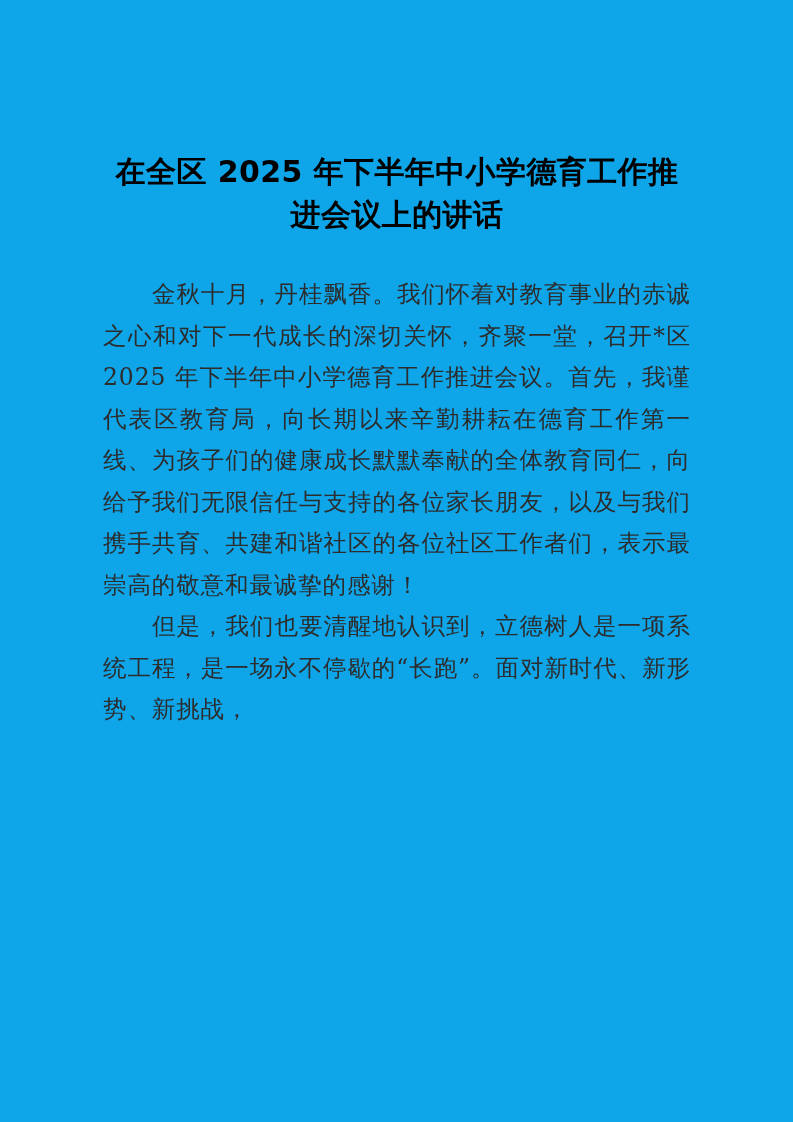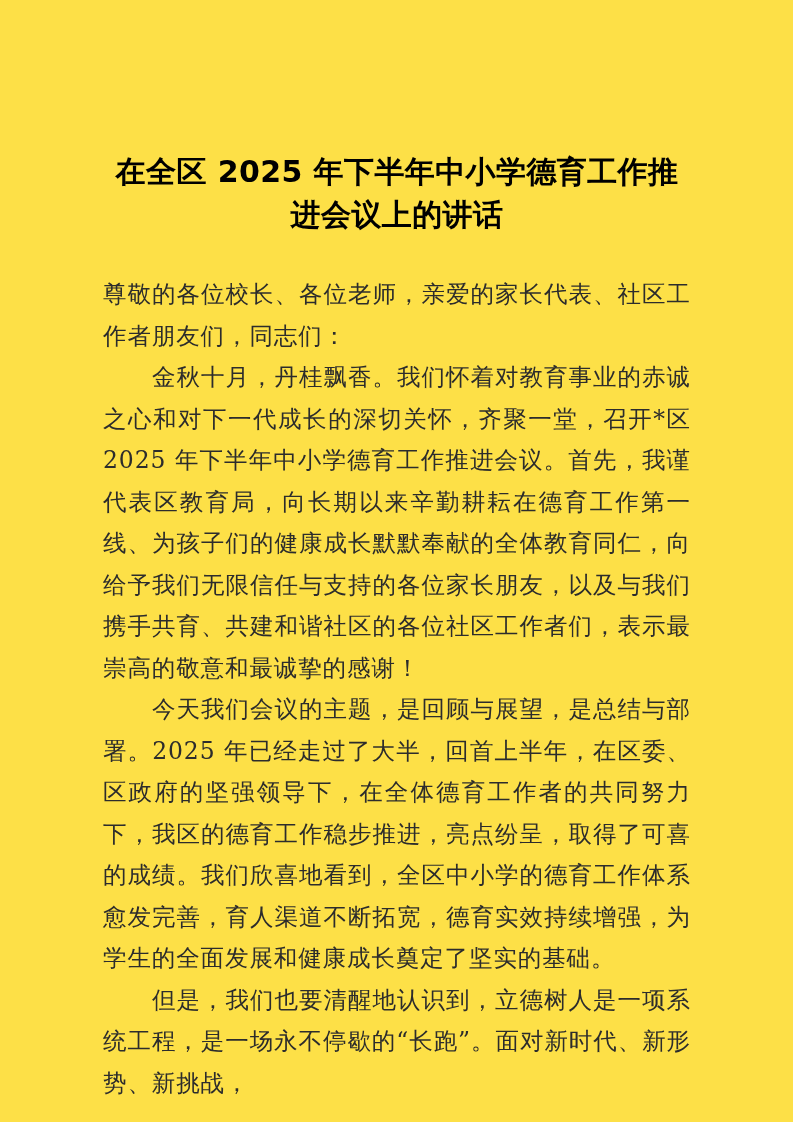--- a/index.html
+++ b/index.html
@@ -10,21 +10,21 @@
   body {
     width: 793px;
     height: 1122px;
     overflow: hidden;
     font-family: "Liberation Serif", "DejaVu Serif", serif;
   }
   .page {
     position: relative;
     width: 793px;
     height: 1122px;
-    background: #fde047;
+    background: #0ea5e9;
     box-sizing: border-box;
     padding: 0;
   }
   .doc-body {
     position: absolute;
     left: 103px;
     top: 0;
     width: 588px;
   }
   .doc-title {
@@ -67,23 +67,21 @@
 </head>
 <body>
 
 <div class="page">
   <div class="doc-body">
 
     <h1 class="doc-title">在全区 2025 年下半年中小学德育工作推进会议上的讲话</h1>
 
     <div class="title-spacer"></div>
 
-    <p class="para noindent">尊敬的各位校长、各位老师，亲爱的家长代表、社区工作者朋友们，同志们：</p>
 
 
     <p class="para indent">金秋十月，丹桂飘香。我们怀着对教育事业的赤诚之心和对下一代成长的深切关怀，齐聚一堂，召开*区 2025 年下半年中小学德育工作推进会议。首先，我谨代表区教育局，向长期以来辛勤耕耘在德育工作第一线、为孩子们的健康成长默默奉献的全体教育同仁，向给予我们无限信任与支持的各位家长朋友，以及与我们携手共育、共建和谐社区的各位社区工作者们，表示最崇高的敬意和最诚挚的感谢！</p>
 
-    <p class="para indent">今天我们会议的主题，是回顾与展望，是总结与部署。2025 年已经走过了大半，回首上半年，在区委、区政府的坚强领导下，在全体德育工作者的共同努力下，我区的德育工作稳步推进，亮点纷呈，取得了可喜的成绩。我们欣喜地看到，全区中小学的德育工作体系愈发完善，育人渠道不断拓宽，德育实效持续增强，为学生的全面发展和健康成长奠定了坚实的基础。</p>
 
     <p class="para indent">但是，我们也要清醒地认识到，立德树人是一项系统工程，是一场永不停歇的“长跑”。面对新时代、新形势、新挑战，</p>
 
   </div>
 </div>
 
 </body></html>

